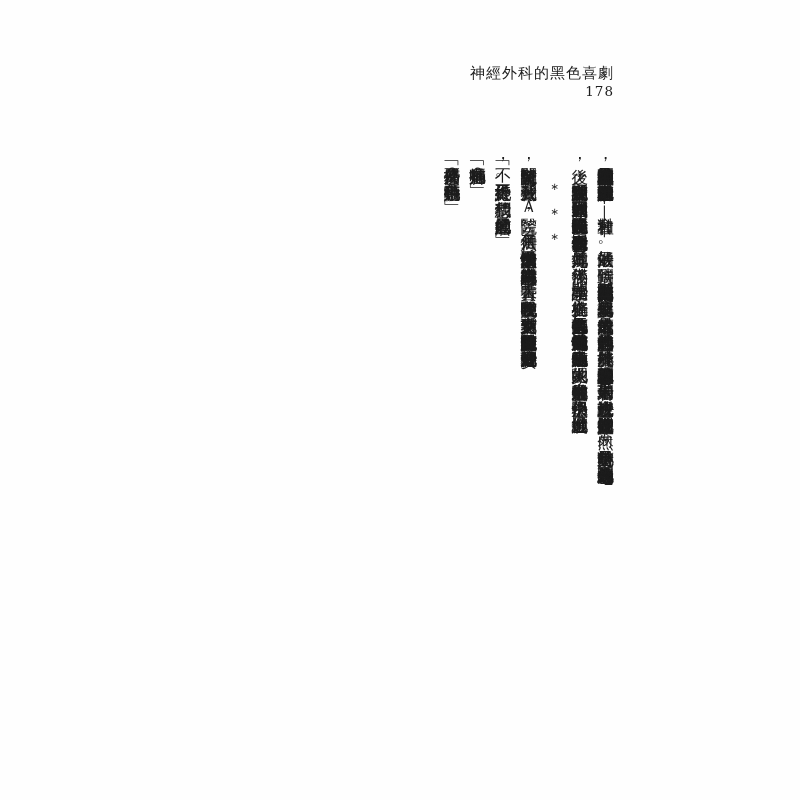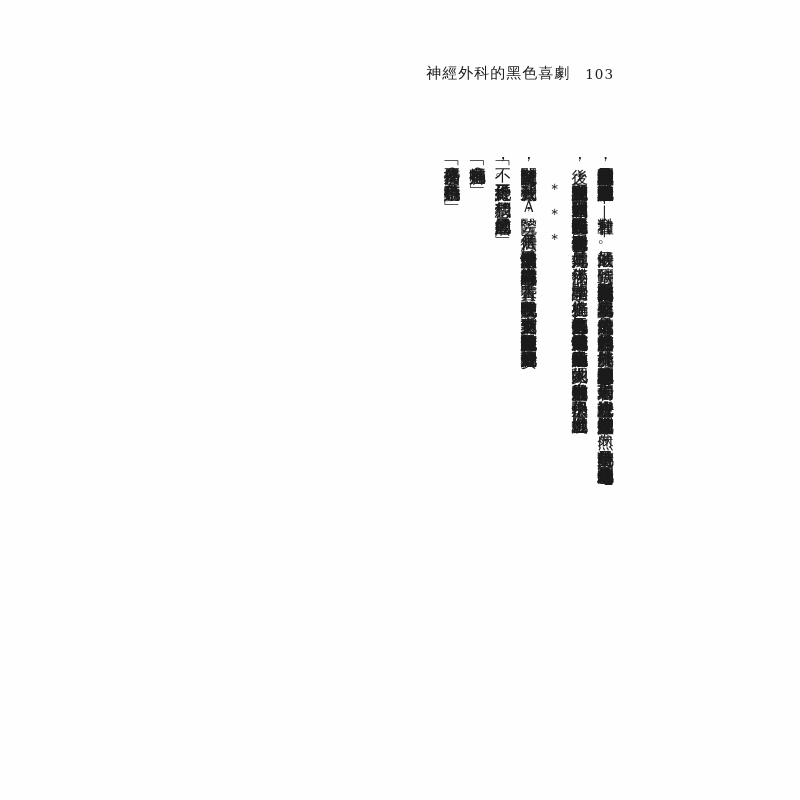--- a/index.html
+++ b/index.html
@@ -16,23 +16,24 @@
     width: 800px;
     height: 800px;
     background: #fefefe;
   }
   
   .running-header {
     position: absolute;
     top: 64px;
     right: 186px;
     display: flex;
-    align-items: center;
+    align-items: flex-end;
     color: #1d1d1d;
     white-space: nowrap;
+    flex-direction: column;
   }
   .running-title {
     font-size: 15px;
     letter-spacing: 1px;
   }
   .page-number {
     font-size: 13.5px;
     margin-left: 15px;
     letter-spacing: 1px;
   }
@@ -62,21 +63,21 @@
     line-height: 25.6px;
   }
 </style>
 </head>
 <body>
 
 <div class="page">
 
   <div class="running-header">
     <span class="running-title">神經外科的黑色喜劇</span>
-    <span class="page-number">103</span>
+    <span class="page-number">178</span>
   </div>
 
   <div class="text-block" id="text-block">
       <p>滿嘴道德的人以及主張刪減經費的人會說，拿個枕頭蓋在瑞碧卡的喉管洞口上是對她——和對社會——最好的做法。到這時候，花在瑞碧卡身上的醫療費用已高達五十萬美元了，就一個垂死嬰兒來說，這是一筆十分龐大的成本。她的死亡將會是滿痛苦的，很可能死於肺炎。但講道德的人和主張刪減經費的人，如果看到瑞碧卡，或許也會改變想法。儘管她的身體被困在病床上，然而，當她對著小兔子笑時，她絲毫不像個企盼死亡到來的人。</p>
       <p>之後，我在兒童醫院訓練期滿，回到成年人的醫療世界，但偶爾晚上難得平靜沒狀況時，我會偷偷跑回去看看瑞碧卡。她撐了九個月，然後滿一年，開始說些單字，躺在搖椅上，藍色的氧氣管也在旁搖來搖去。她的芝麻街布偶娃娃慢慢殘舊褪色，小兔子上沾滿她吐出來的食物。她的家人呢，雖然有被告知她的進展，但仍然堅決不移，假裝她已經過世。</p>
       <p class="separator">＊＊＊</p>
       <p>離開兒童醫院之後，我被分派到ＶＡ醫院，待了六個月，慢慢不太清楚瑞碧卡的狀況，而這時她應該已經有一歲半大。有一天黃昏，我在醫院餐廳吃晚餐，突然看到艾力克走過。艾力克當時是兒童醫院的住院總醫師。於是我問他瑞碧卡是否安好。</p>
       <p>「不，她終於不太行了。我們猜想，她的腫瘤又復發。」</p>
       <p>「有替她掃描嗎？」</p>
       <p>「為什麼要掃描？再替她動手術嗎？」</p>

